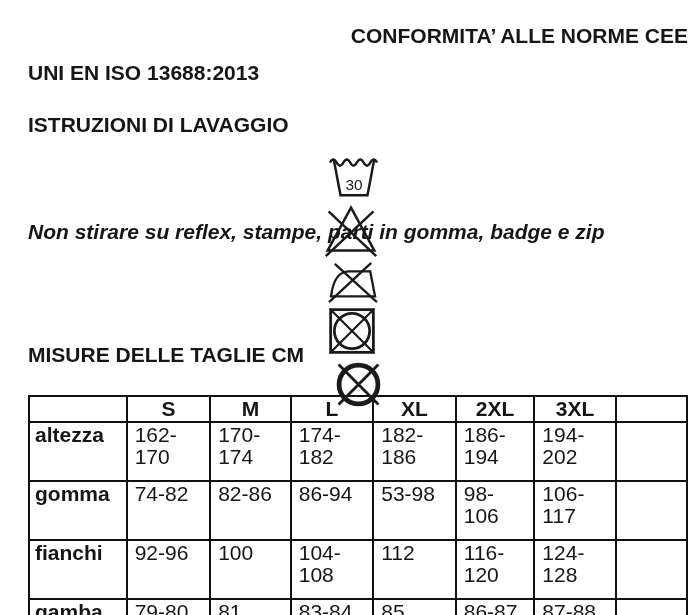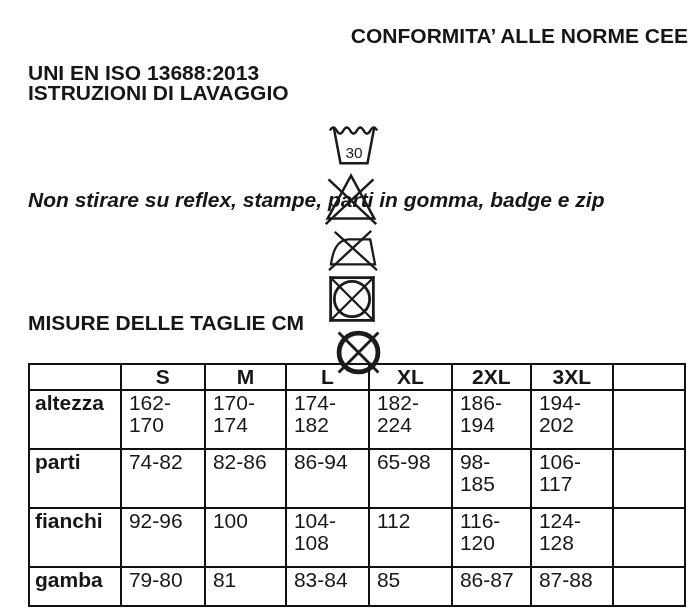--- a/index.html
+++ b/index.html
@@ -15,21 +15,21 @@
   }
   .hd {
     font-size: 21px;
     font-weight: bold;
     line-height: 20px;
     margin: 0;
     white-space: nowrap;
   }
   #heading-conformity { margin-bottom: 17px; text-align: right; }
   #heading-standard   { }
-  #heading-washing    { margin-bottom: 16px; }
+  #heading-washing    { margin-bottom: 16px; margin-top: 32px; }
   .icons-row {
     display: flex;
     align-items: center;
     height: 58px;
     margin: 0 0 13px 0;
     flex-direction: column;
   }
   .icons-row svg { display: block; }
   .care-icon { flex: 0 0 auto; }
   .ci-1 { margin-right: 8px; }
@@ -159,35 +159,35 @@
   <tbody>
     <tr class="row-2line">
       <th>altezza</th>
       <td>162-
 170</td>
       <td>170-
 174</td>
       <td>174-
 182</td>
       <td>182-
-224</td>
+186</td>
       <td>186-
 194</td>
       <td>194-
 202</td>
       <td></td>
     </tr>
     <tr class="row-2line">
-      <th>parti</th>
+      <th>gomma</th>
       <td>74-82</td>
       <td>82-86</td>
       <td>86-94</td>
-      <td>65-98</td>
+      <td>53-98</td>
       <td>98-
-185</td>
+106</td>
       <td>106-
 117</td>
       <td></td>
     </tr>
     <tr class="row-fianchi">
       <th>fianchi</th>
       <td>92-96</td>
       <td>100</td>
       <td>104-
 108</td>

